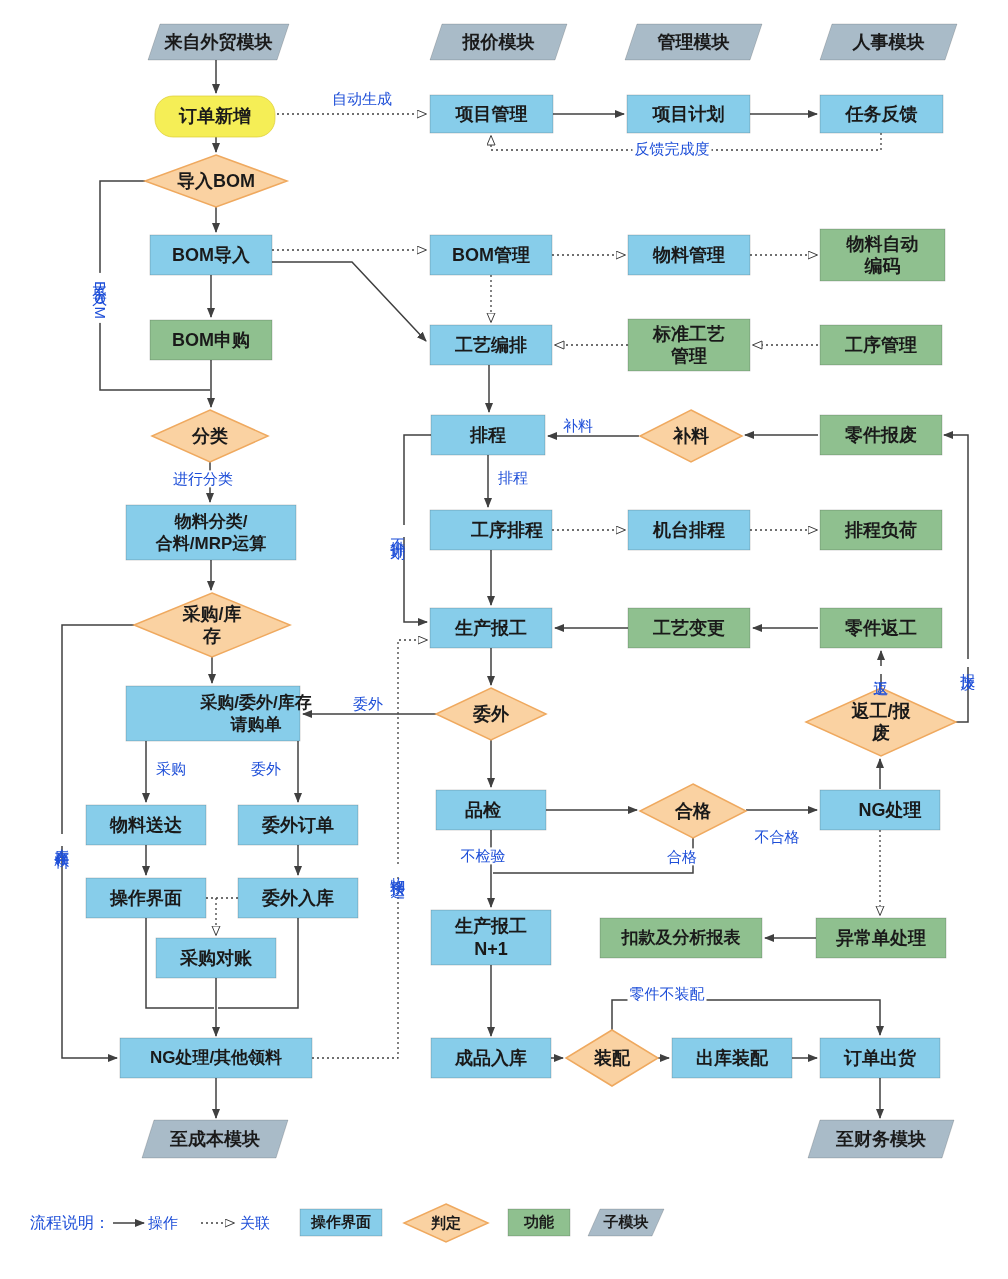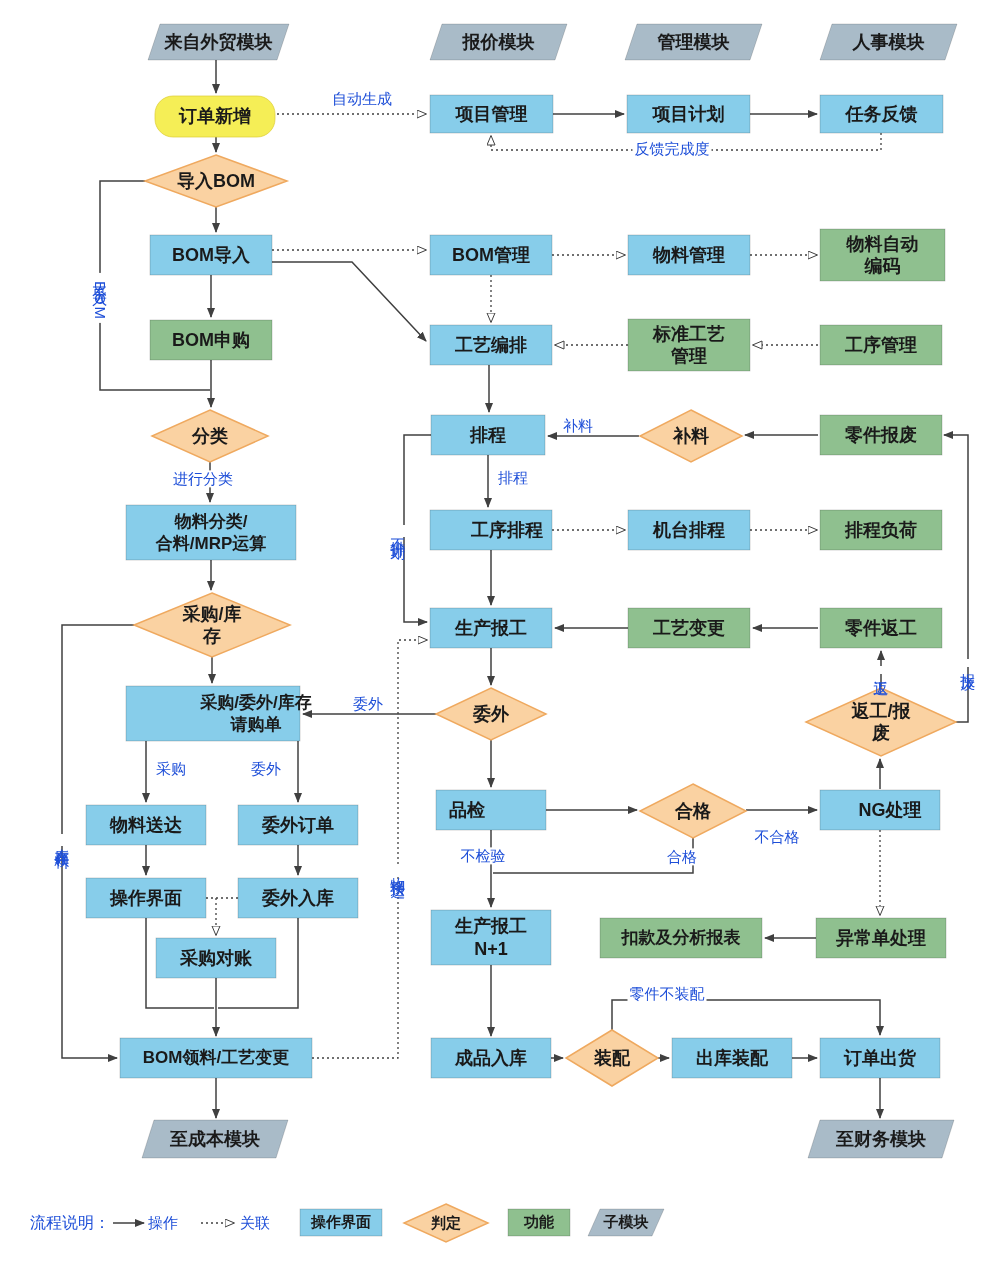--- a/index.html
+++ b/index.html
@@ -188,31 +188,31 @@
       <div class="nlabel" style="left: 430px; top: 608px; width: 122px; height: 40px; font-size: 18px;">生产报工</div>
       <div class="nlabel" style="left: 628px; top: 608px; width: 122px; height: 40px; font-size: 18px;">工艺变更</div>
       <div class="nlabel" style="left: 820px; top: 608px; width: 122px; height: 40px; font-size: 18px;">零件返工</div>
       <div class="nlabel" style="left: 126px; top: 686px; width: 174px; height: 55px; font-size: 17px; padding-left: 43px;">采购/委外/库存
 请购单</div>
       <div class="nlabel" style="left: 436px; top: 688px; width: 110px; height: 52px; font-size: 18px;">委外</div>
       <div class="nlabel" style="left: 806px; top: 688px; width: 150px; height: 68px; font-size: 18px;">返工/报
 废</div>
       <div class="nlabel" style="left: 86px; top: 805px; width: 120px; height: 40px; font-size: 18px;">物料送达</div>
       <div class="nlabel" style="left: 238px; top: 805px; width: 120px; height: 40px; font-size: 18px;">委外订单</div>
-      <div class="nlabel" style="left: 412px; top: 790px; width: 110px; height: 40px; font-size: 18px;">品检</div>
+      <div class="nlabel" style="left: 428px; top: 790px; width: 110px; height: 40px; font-size: 18px;">品检</div>
       <div class="nlabel" style="left: 640px; top: 784px; width: 106px; height: 54px; font-size: 18px;">合格</div>
       <div class="nlabel" style="left: 820px; top: 790px; width: 120px; height: 40px; font-size: 18px; padding-left: 10px;">NG处理</div>
       <div class="nlabel" style="left: 86px; top: 878px; width: 120px; height: 40px; font-size: 18px;">操作界面</div>
       <div class="nlabel" style="left: 238px; top: 878px; width: 120px; height: 40px; font-size: 18px;">委外入库</div>
       <div class="nlabel" style="left: 156px; top: 938px; width: 120px; height: 40px; font-size: 18px;">采购对账</div>
       <div class="nlabel" style="left: 431px; top: 910px; width: 120px; height: 55px; font-size: 18px;">生产报工
 N+1</div>
       <div class="nlabel" style="left: 600px; top: 918px; width: 162px; height: 40px; font-size: 17px;">扣款及分析报表</div>
       <div class="nlabel" style="left: 816px; top: 918px; width: 130px; height: 40px; font-size: 18px;">异常单处理</div>
-      <div class="nlabel" style="left: 120px; top: 1038px; width: 192px; height: 40px; font-size: 17px;">BOM领料/工艺变更</div>
+      <div class="nlabel" style="left: 120px; top: 1038px; width: 192px; height: 40px; font-size: 17px;">NG处理/其他领料</div>
       <div class="nlabel" style="left: 431px; top: 1038px; width: 120px; height: 40px; font-size: 18px;">成品入库</div>
       <div class="nlabel" style="left: 566px; top: 1030px; width: 92px; height: 56px; font-size: 18px;">装配</div>
       <div class="nlabel" style="left: 672px; top: 1038px; width: 120px; height: 40px; font-size: 18px;">出库装配</div>
       <div class="nlabel" style="left: 820px; top: 1038px; width: 120px; height: 40px; font-size: 18px;">订单出货</div>
       <div class="nlabel" style="left: 142px; top: 1120px; width: 146px; height: 38px; font-size: 18px;">至成本模块</div>
       <div class="nlabel" style="left: 808px; top: 1120px; width: 146px; height: 38px; font-size: 18px;">至财务模块</div>
       <div class="nlabel" style="left: 300px; top: 1209px; width: 82px; height: 27px; font-size: 15px;">操作界面</div>
       <div class="nlabel" style="left: 404px; top: 1204px; width: 84px; height: 38px; font-size: 15px;">判定</div>
       <div class="nlabel" style="left: 508px; top: 1209px; width: 62px; height: 27px; font-size: 15px;">功能</div>
       <div class="nlabel" style="left: 588px; top: 1209px; width: 76px; height: 27px; font-size: 15px;">子模块</div>

